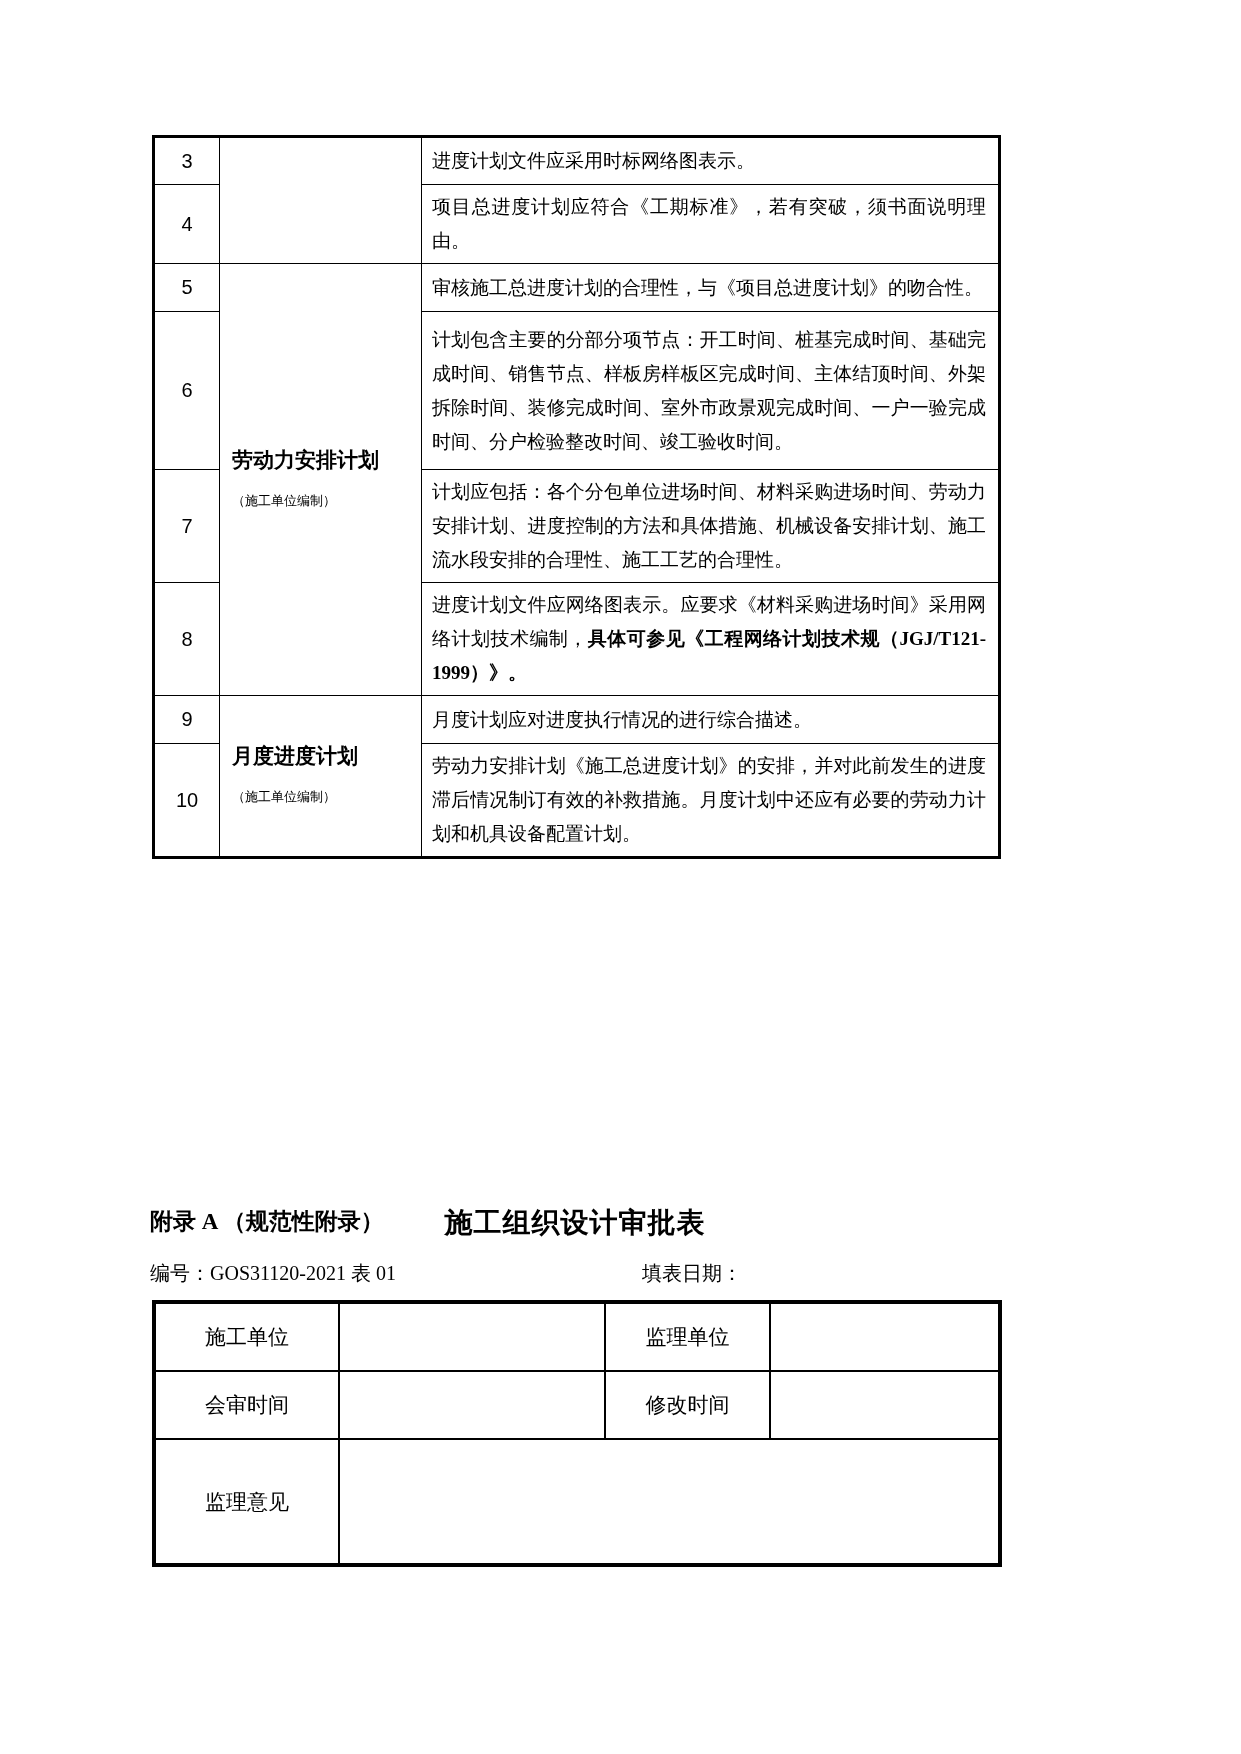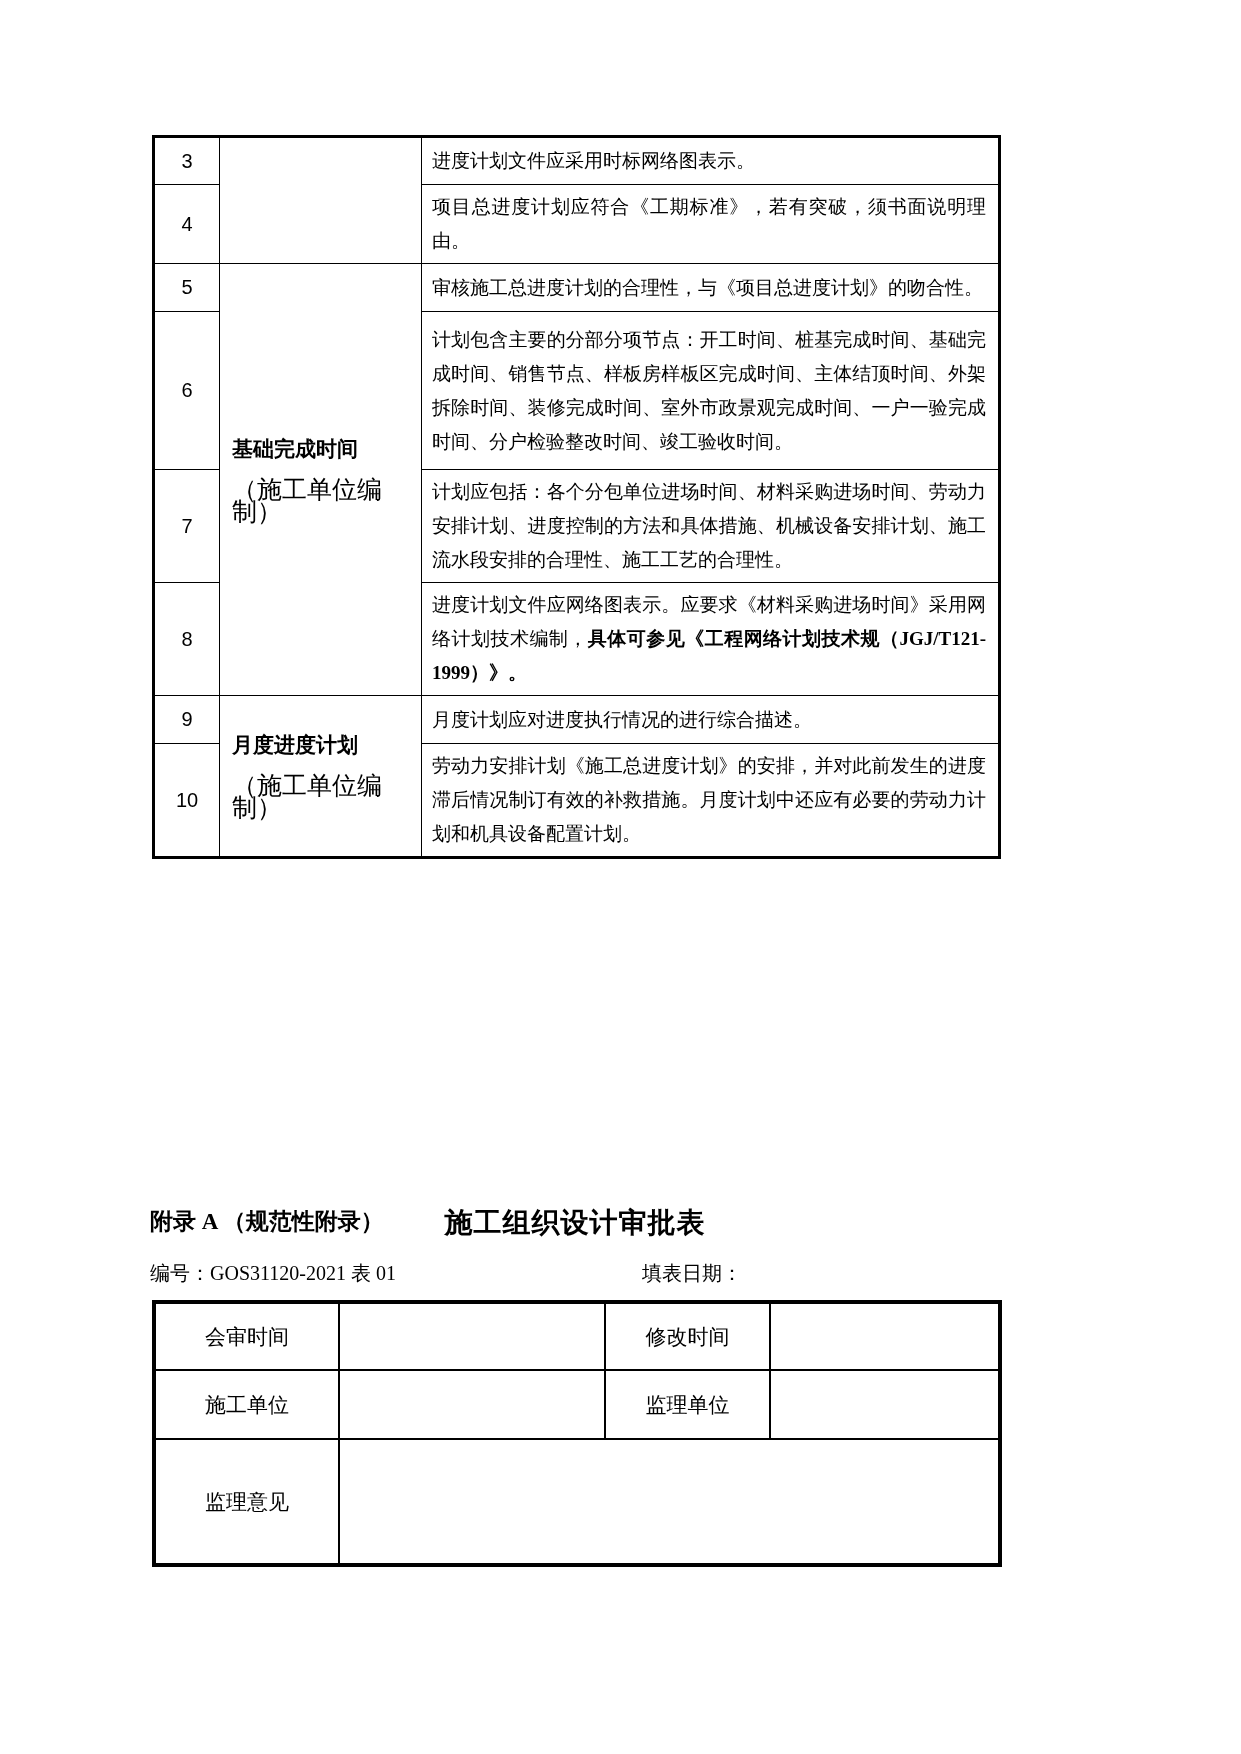--- a/index.html
+++ b/index.html
@@ -14,21 +14,21 @@
     position:absolute;left:152px;top:135px;width:846px;
     border-collapse:collapse;table-layout:fixed;border:3px solid #000;
   }
   .review-table td{border:1.5px solid #000;vertical-align:middle;}
   .review-table td.num{
     text-align:center;font-size:20px;
     font-family:"Liberation Sans","DejaVu Sans",sans-serif;
   }
   .review-table td.cat{padding:0 6px 0 12px;}
   .cat-title{font-size:21px;font-weight:700;line-height:24px;}
-  .cat-sub{font-size:25px;margin-top:18px;line-height:22px;}
+  .cat-sub{font-size:13px;margin-top:18px;line-height:22px;}
   .review-table td.txt{
     font-size:19px;line-height:34px;padding:5px 12px 5px 10px;
     text-align:justify;text-justify:inter-ideograph;font-family:Liberation Serif, serif;
   }
   .bold-seg{font-weight:700;}
 
   
   .appendix-heading{
     position:absolute;left:150px;top:1206px;
     font-size:23px;font-weight:700;
@@ -69,21 +69,21 @@
         <td class="cat" rowspan="2"></td>
         <td class="txt">进度计划文件应采用时标网络图表示。</td>
       </tr>
       <tr style="height:48px">
         <td class="num">4</td>
         <td class="txt">项目总进度计划应符合《工期标准》，若有突破，须书面说明理由。</td>
       </tr>
       <tr style="height:48px">
         <td class="num">5</td>
         <td class="cat" rowspan="4">
-          <div class="cat-title">基础完成时间</div>
+          <div class="cat-title">劳动力安排计划</div>
           <div class="cat-sub">（施工单位编制）</div>
         </td>
         <td class="txt">审核施工总进度计划的合理性，与《项目总进度计划》的吻合性。</td>
       </tr>
       <tr style="height:158px">
         <td class="num">6</td>
         <td class="txt">计划包含主要的分部分项节点：开工时间、桩基完成时间、基础完成时间、销售节点、样板房样板区完成时间、主体结顶时间、外架拆除时间、装修完成时间、室外市政景观完成时间、一户一验完成时间、分户检验整改时间、竣工验收时间。</td>
       </tr>
       <tr style="height:110px">
         <td class="num">7</td>
@@ -120,30 +120,30 @@
   </div>
 
   <table class="approval-table">
     <colgroup>
       <col style="width:185px">
       <col style="width:266px">
       <col style="width:165px">
       <col style="width:230px">
     </colgroup>
     <tbody>
+      <tr style="height:69px">
+        <td class="form-label">施工单位</td>
+        <td class="form-value"></td>
+        <td class="form-label">监理单位</td>
+        <td class="form-value"></td>
+      </tr>
       <tr style="height:68px">
         <td class="form-label">会审时间</td>
         <td class="form-value"></td>
         <td class="form-label">修改时间</td>
-        <td class="form-value"></td>
-      </tr>
-      <tr style="height:69px">
-        <td class="form-label">施工单位</td>
-        <td class="form-value"></td>
-        <td class="form-label">监理单位</td>
         <td class="form-value"></td>
       </tr>
       <tr style="height:126px">
         <td class="form-label">监理意见</td>
         <td class="form-value" colspan="3"></td>
       </tr>
     </tbody>
   </table>
 
 </div>

